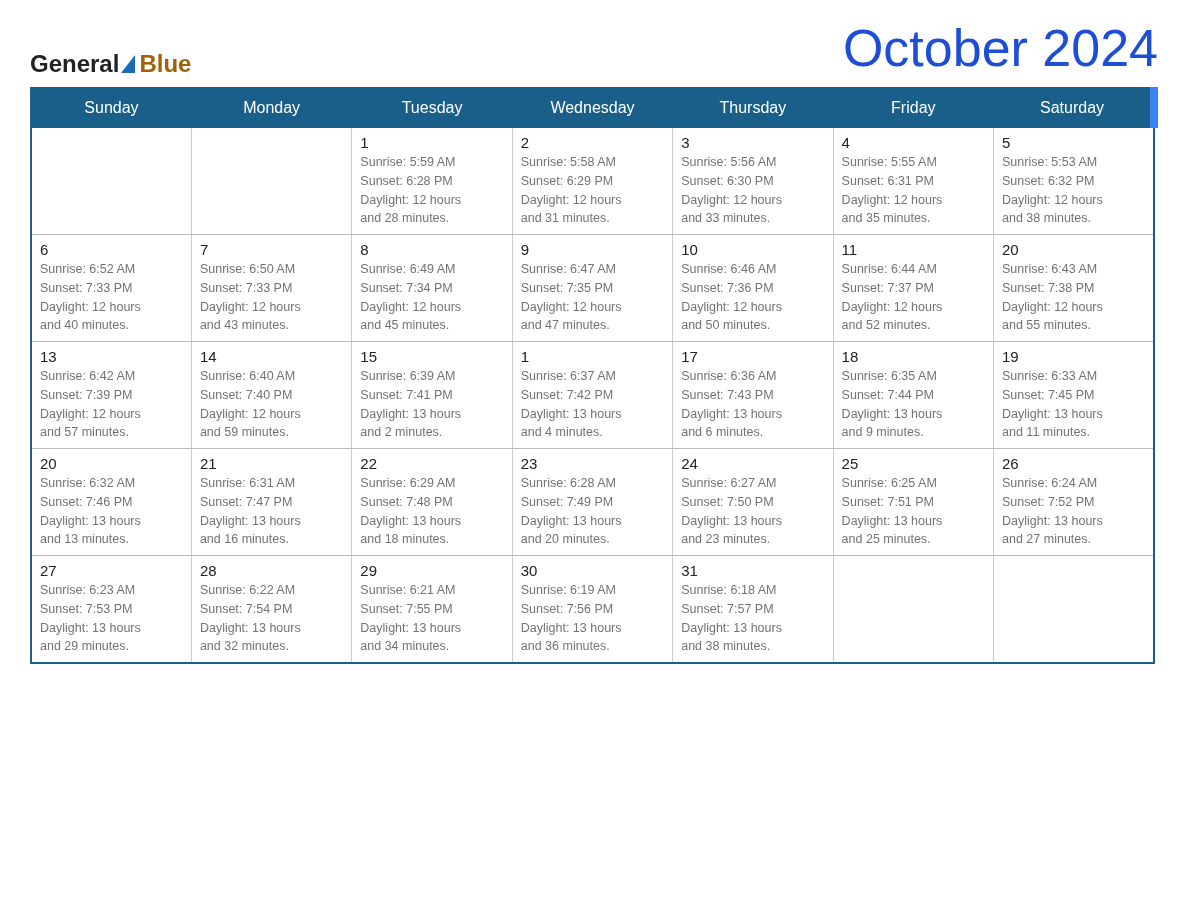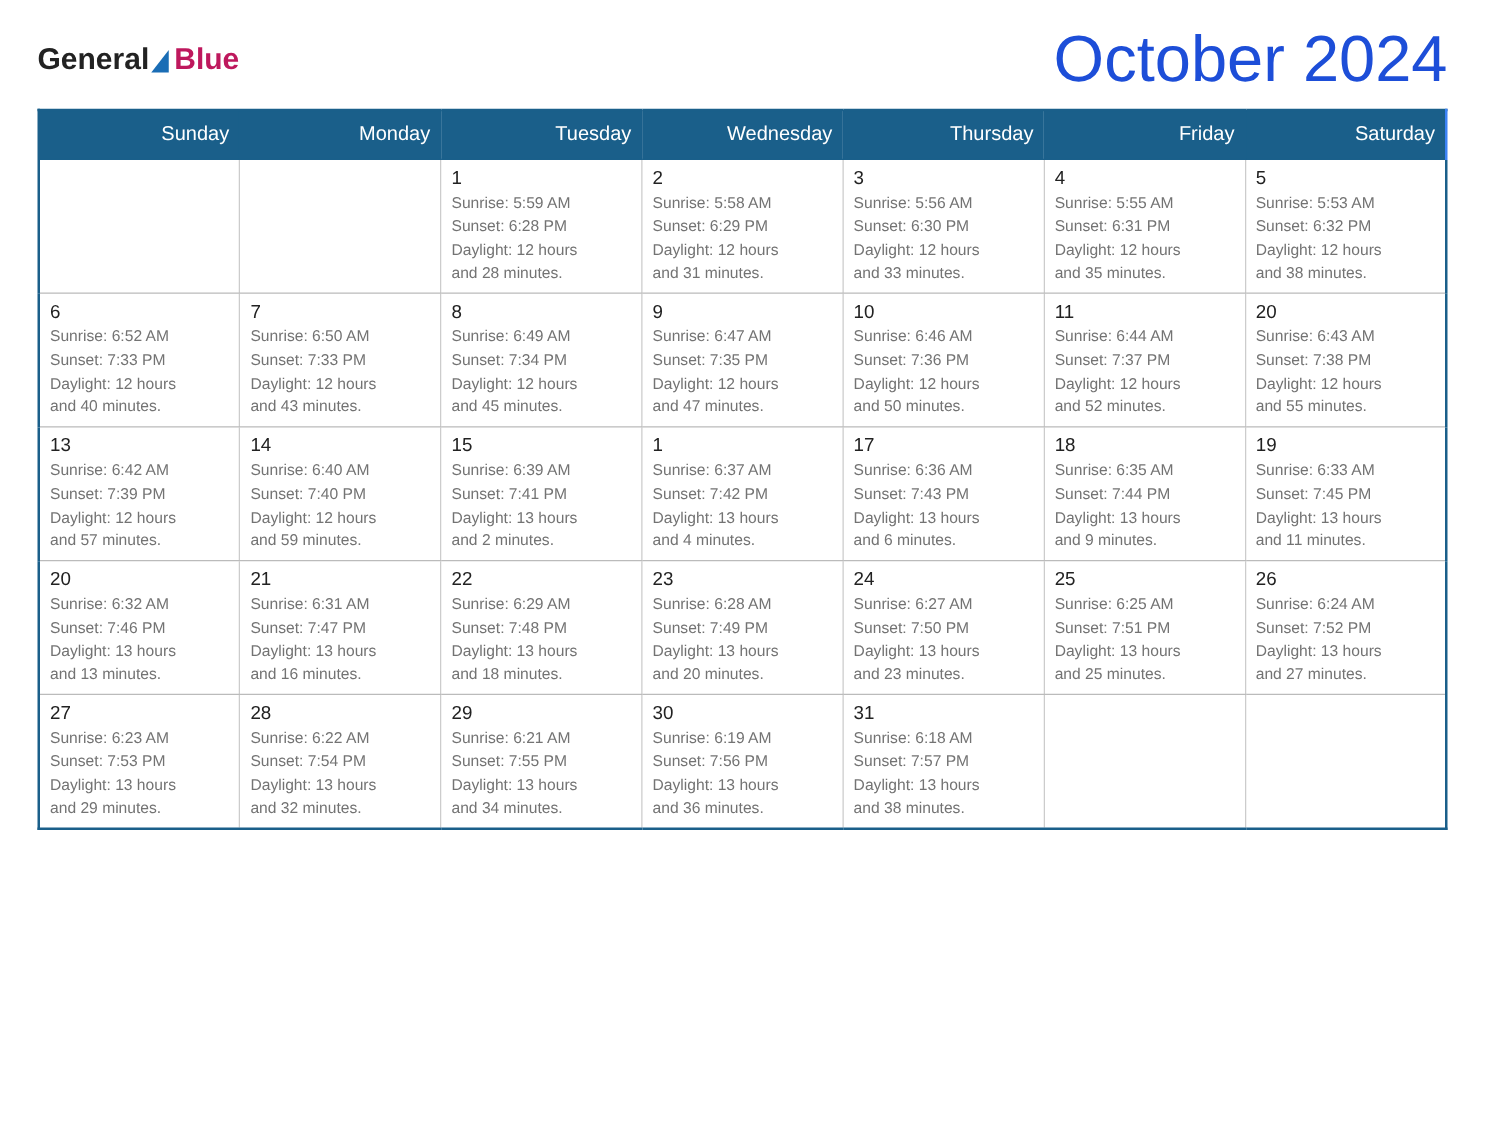--- a/index.html
+++ b/index.html
@@ -7,31 +7,31 @@
       font-family: Arial, sans-serif;
       background: #fff;
       width: 1188px;
       min-height: 918px;
       padding: 20px 30px;
       color: #222;
     }
     .header {
       display: flex;
       justify-content: space-between;
-      align-items: center;
+      align-items: flex-end;
       margin-bottom: 10px;
     }
     .logo {
       display: flex;
       align-items: center;
       font-size: 22px;
       font-weight: bold;
     }
     .logo-general { color: #222; }
-    .logo-blue { color: #be185d; }
+    .logo-blue { color: #a16207; }
     .logo-triangle {
       width: 0;
       height: 0;
       border-left: 14px solid transparent;
       border-bottom: 18px solid #1a6db5;
       display: inline-block;
       margin: 0 2px;
     }
     .title-block {
       text-align: right;
@@ -51,21 +51,21 @@
       width: 100%;
       border-collapse: collapse;
       table-layout: fixed;
     }
     thead tr th {
       background-color: #1a5f8a;
       color: #fff;
       padding: 10px 8px;
       font-size: 16px;
       font-weight: normal;
-      text-align: right;
+      text-align: center;
       border: 1px solid #1a5f8a;
     }
     tbody tr td {
       border: 1px solid #ccc;
       vertical-align: top;
       padding: 6px 8px;
       font-size: 13px;
       color: #222;
       height: 105px;
     }
@@ -75,21 +75,21 @@
     tbody tr td:first-child {
       border-left: 2px solid #1a5f8a;
     }
     tbody tr td:last-child {
       border-right: 2px solid #1a5f8a;
     }
     thead tr th:first-child {
       border-left: 2px solid #1a5f8a;
     }
     thead tr th:last-child {
-      border-right: 2px solid #3b82f6;
+      border-right: 8px solid #3b82f6;
     }
     thead tr th {
       border-top: 2px solid #1a5f8a;
     }
     .day-num {
       font-size: 15px;
       font-weight: normal;
       color: #222;
       display: block;
       margin-bottom: 2px;

